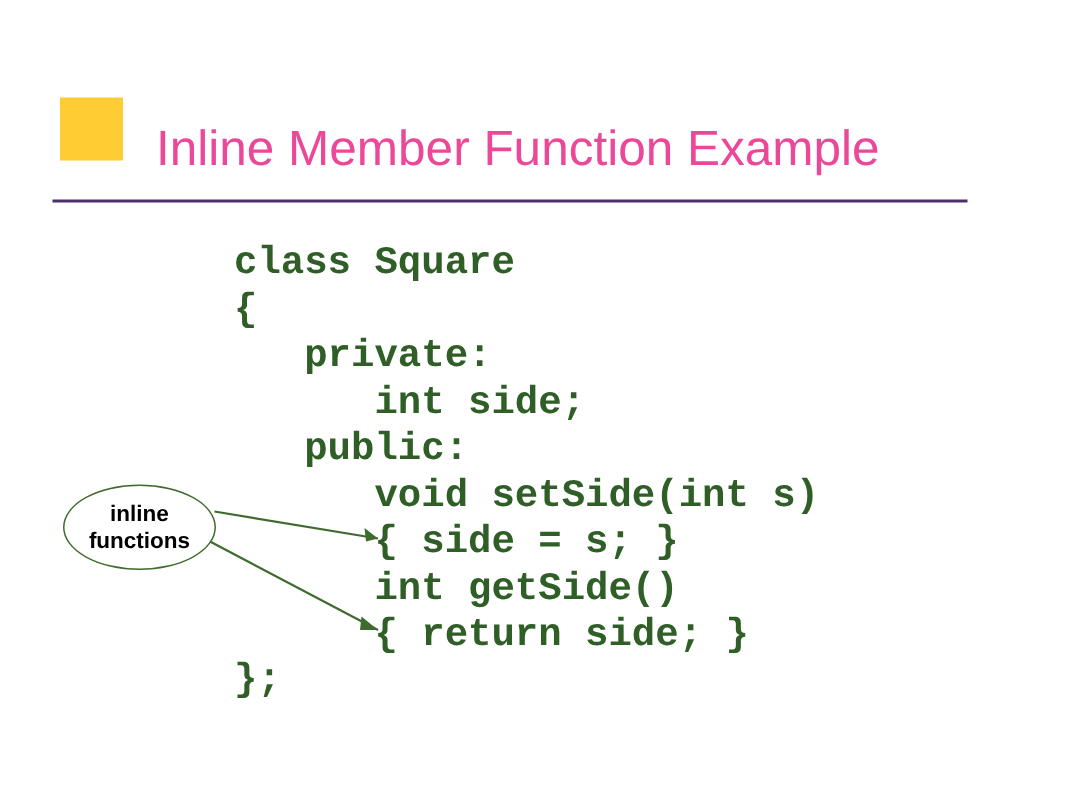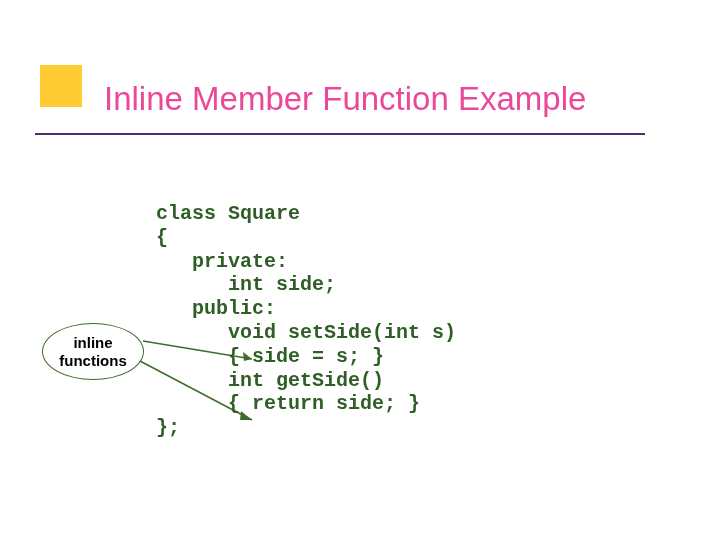--- a/index.html
+++ b/index.html
@@ -60,26 +60,25 @@
     position: absolute;
     stroke: #3f6b2f;
     stroke-width: 1.5;
     fill: none;
   }
   .code-block {
     position: absolute;
     left: 156px;
     top: 160px;
     font-family: "Courier New", Courier, monospace;
-    font-size: 20px;
+    font-size: 26px;
     font-weight: bold;
     color: #2f5e27;
     line-height: 1.19;
     white-space: pre;
-    margin-top: 42px;
   }
 </style>
 </head>
 <body>
 
 <div class="decor-square"></div>
 <div class="title-line"></div>
 
 <div class="title">Inline Member Function Example</div>
 

